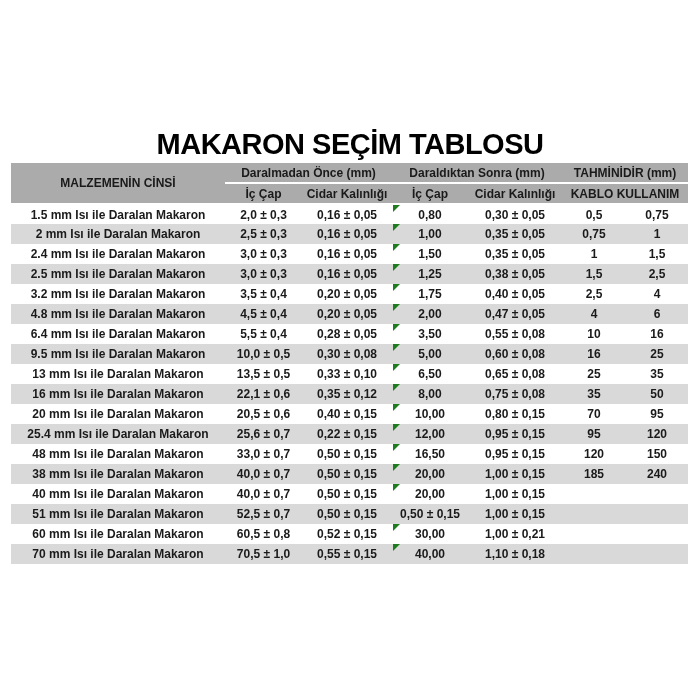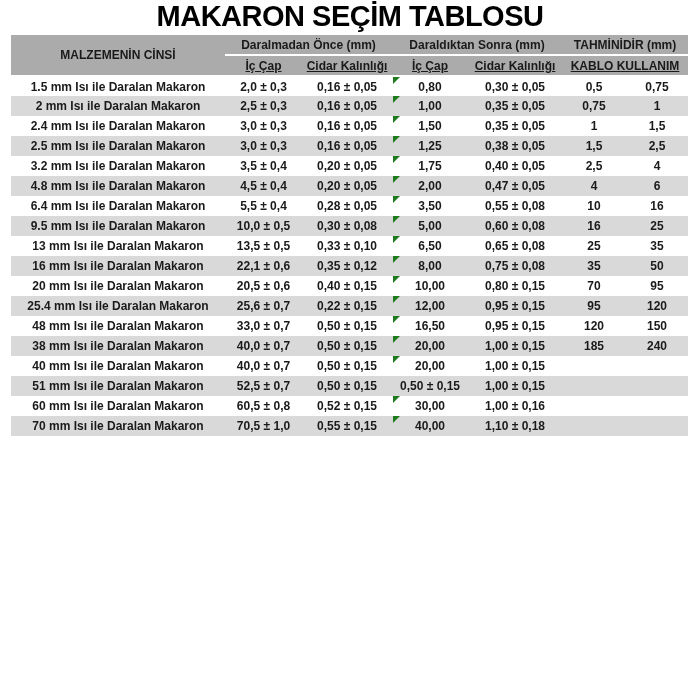--- a/index.html
+++ b/index.html
@@ -13,20 +13,21 @@
   html,body{margin:0;padding:0;}
   body{
     width:700px;height:700px;overflow:hidden;
     background:var(--background);
     color:var(--text);
     font-family:"Liberation Sans", sans-serif;
     font-weight:bold;
   }
   .title{
     margin:0;
+    padding-top:128px;
     text-align:center;
     font-size:29px;
     line-height:32px;
     letter-spacing:-0.5px;
     color:#000;
     white-space:nowrap;
   }
   table.makaron{
     border-collapse:collapse;
     table-layout:fixed;
@@ -39,21 +40,21 @@
     line-height:1;
     white-space:nowrap;
     overflow:visible;
     text-align:center;
     vertical-align:middle;
   }
   thead th{
     background:var(--header_bg);
     height:20px;
   }
-  thead tr.sub-row th{height:21px;text-decoration:underline;}
+  thead tr.sub-row th{height:21px;}
   thead th{border-bottom:2px solid #fff;}
   th.material-h{vertical-align:middle;}
   tbody td{height:20px;position:relative;}
   tbody tr.shaded td{background:var(--row_alt_bg);}
   td.material{text-align:left;padding-left:3px;}
   .flag{
     position:absolute;
     top:0;left:1px;
     width:0;height:0;
     border-top:7px solid var(--flag_green);
@@ -233,21 +234,21 @@
         <td><span>0,50 ± 0,15</span></td>
         <td><span>1,00 ± 0,15</span></td>
         <td><span></span></td>
         <td><span></span></td>
       </tr>
       <tr class="">
         <td class="material"><span>60 mm Isı ile Daralan Makaron</span></td>
         <td><span>60,5 ± 0,8</span></td>
         <td><span>0,52 ± 0,15</span></td>
         <td><span>30,00</span><span class="flag"></span></td>
-        <td><span>1,00 ± 0,16</span></td>
+        <td><span>1,00 ± 0,21</span></td>
         <td><span></span></td>
         <td><span></span></td>
       </tr>
       <tr class="shaded">
         <td class="material"><span>70 mm Isı ile Daralan Makaron</span></td>
         <td><span>70,5 ± 1,0</span></td>
         <td><span>0,55 ± 0,15</span></td>
         <td><span>40,00</span><span class="flag"></span></td>
         <td><span>1,10 ± 0,18</span></td>
         <td><span></span></td>

